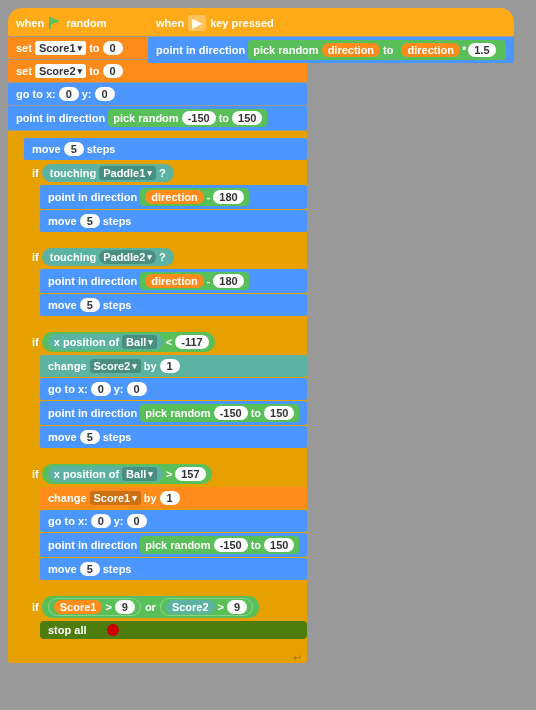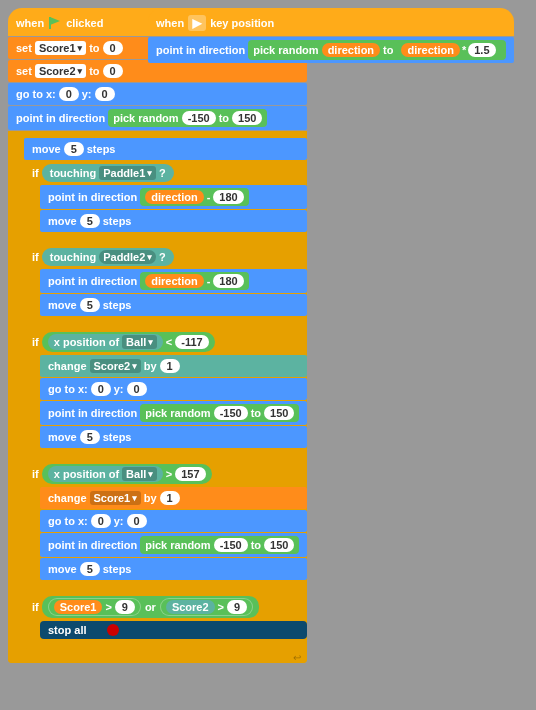--- a/index.html
+++ b/index.html
@@ -85,21 +85,21 @@
   <div style="position:absolute; left:8px; top:8px; display:flex; flex-direction:column; gap:0;">
 
     <div class="hat" style="border-radius:14px 14px 0 0; margin-bottom:0;">
       <span>when</span>
       <span style="display:inline-block;width:14px;height:12px;position:relative;">
         <svg width="14" height="12" viewBox="0 0 14 12">
             <polygon points="2,0 12,4 2,8" fill="#59c059"></polygon>
             <line x1="2" y1="0" x2="2" y2="12" stroke="#59c059" stroke-width="2"></line>
           </svg>
       </span>
-      <span>clicked</span>
+      <span>random</span>
     </div>
 
     <div class="block bg-var-orange" style="border-radius:2px; margin-top:1px;">
       <span>set</span>
       <span class="inp dd">Score1</span>
       <span>to</span>
       <span class="inp-round">0</span>
     </div>
 
     <div class="block bg-var-orange" style="border-radius:2px; margin-top:1px;">
@@ -302,42 +302,42 @@
               <span>or</span>
               <span style="background:#59c059; border-radius:10px; padding:1px 5px; color:#fff; font-weight:bold; font-size:11px; display:inline-flex; align-items:center; gap:3px; border:1px solid rgba(255,255,255,0.3);">
                 <span style="background:#5cb3a1; border-radius:10px; padding:1px 6px; color:#fff;">Score2</span>
                 <span>&gt;</span>
                 <span class="inp-round">9</span>
               </span>
             </span>
           </div>
           <div style="margin-left:16px; display:flex; flex-direction:column; gap:1px; padding:0 0 2px 0;">
 
-            <div style="background:#0c4a6e; border-radius:4px; padding:3px 8px; color:#fff; font-weight:bold; font-size:11px; display:inline-flex; align-items:center; gap:20px;">
+            <div style="background:#4d7c0f; border-radius:4px; padding:3px 8px; color:#fff; font-weight:bold; font-size:11px; display:inline-flex; align-items:center; gap:20px;">
               <span>stop all</span>
               <span style="display:inline-block; width:12px; height:12px; background:#cc0000; border-radius:50%;"></span>
             </div>
           </div>
           <div style="height:8px; background:#e6a000; border-radius:0 0 4px 4px;"></div>
         </div>
 
       </div>
 
       <div style="height:12px; background:#e6a000; border-radius:0 0 4px 4px; display:flex; align-items:center; justify-content:flex-end; padding-right:6px;">
         <span style="color:rgba(0,0,0,0.3); font-size:10px;">↩</span>
       </div>
     </div>
   </div>
 
   <div style="position:absolute; left:148px; top:8px; display:flex; flex-direction:column; gap:0;">
 
     <div class="hat" style="border-radius:14px 14px 0 0; background:#ffab19; margin-bottom:0;">
       <span>when</span>
       <span style="display:inline-flex; align-items:center; justify-content:center; width:18px; height:16px; background:rgba(255,255,255,0.3); border-radius:3px; font-size:12px;">▶</span>
-      <span>key position</span>
+      <span>key pressed</span>
     </div>
 
     <div class="block bg-motion" style="border-radius:2px; margin-top:1px;">
       <span>point in direction</span>
       <span style="background:#59c059; border-radius:4px; padding:2px 5px; color:#fff; font-weight:bold; font-size:11px; display:inline-flex; align-items:center; gap:3px;">
         <span>pick random</span>
         <span style="background:#ff8c1a; border-radius:10px; padding:1px 6px; color:#fff;">direction</span>
         <span>to</span>
         <span style="background:#59c059; border-radius:4px; padding:1px 5px; color:#fff; font-weight:bold; font-size:11px; display:inline-flex; align-items:center; gap:2px;">
           <span style="background:#ff8c1a; border-radius:10px; padding:1px 6px; color:#fff;">direction</span>

